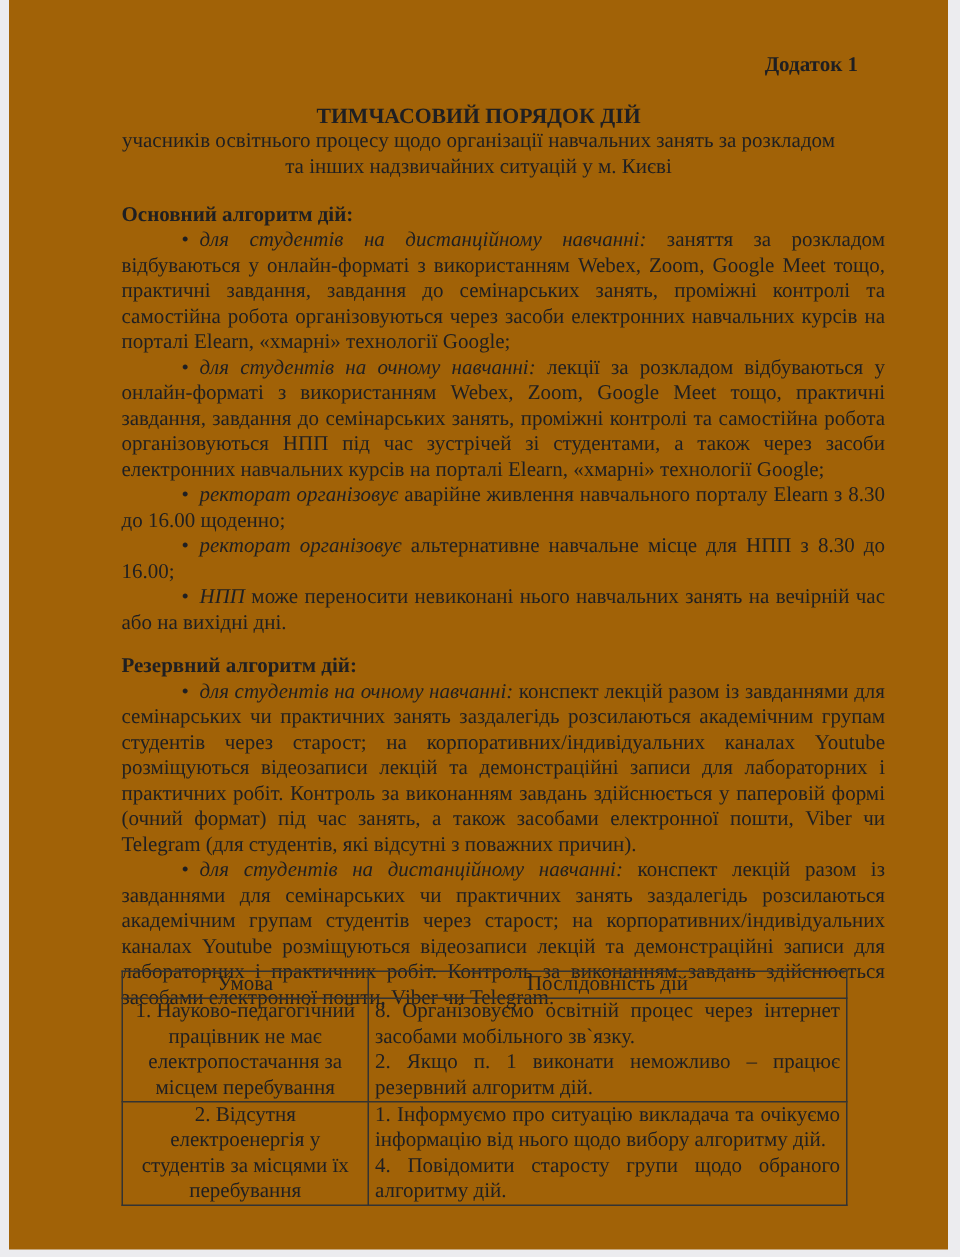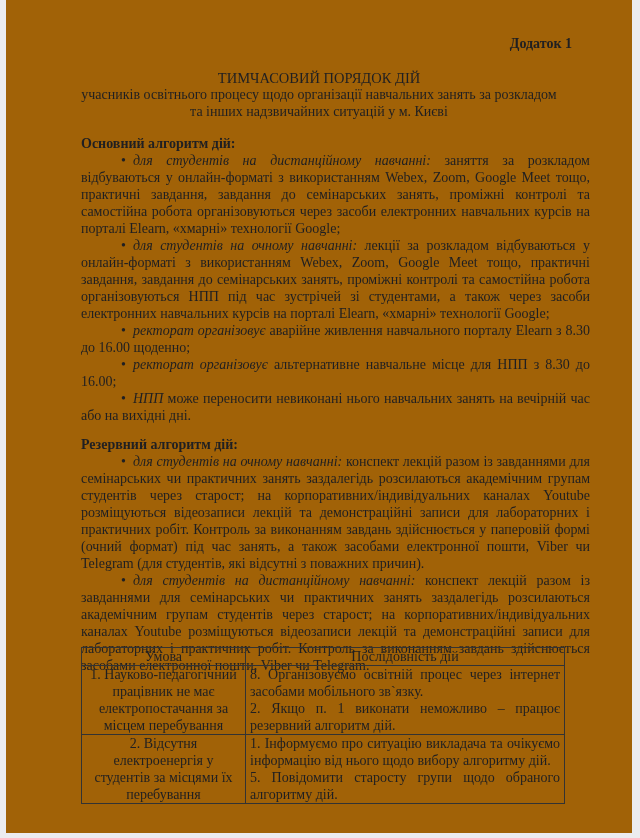--- a/index.html
+++ b/index.html
@@ -11,21 +11,21 @@
   }
   .page {
     position: absolute; left: 6px; top: 0; width: 626px; height: 833px;
     background: #a16207;
   }
   .appendix {
     position: absolute; right: 60px; top: 36px;
     font-weight: bold; font-size: 14px;
   }
   .title-block { position: absolute; left: 0; width: 626px; top: 64px; text-align: center; }
-  .title { font-weight: normal; font-size: 14.5px; line-height: 17px; margin-top: 6px; }
+  .title { font-weight: bold; font-size: 14.5px; line-height: 17px; margin-top: 6px; }
   .subtitle { font-size: 14px; line-height: 16.5px; text-align: center; }
   .content {
     position: absolute; left: 75px; width: 509px; top: 135px;
     font-size: 14px; line-height: 17px; font-family: Liberation Serif, serif;
   }
   .section-heading { font-weight: bold; margin: 0; }
   .para { text-align: justify; text-indent: 40px; margin: 0; }
   .para .lead { font-style: italic; }
   .bullet { display: inline-block; width: 12px; text-indent: 0; }
   .gap { height: 12px; }
@@ -80,18 +80,18 @@
       <td class="cond">1. Науково-педагогічний працівник не має електропостачання за місцем перебування</td>
       <td class="steps">
         <span class="step">8. Організовуємо освітній процес через інтернет засобами мобільного зв`язку.</span>
         <span class="step">2. Якщо п. 1 виконати неможливо – працює резервний алгоритм дій.</span>
       </td>
     </tr>
     <tr>
       <td class="cond">2. Відсутня електроенергія у студентів за місцями їх перебування</td>
       <td class="steps">
         <span class="step">1. Інформуємо про ситуацію викладача та очікуємо інформацію від нього щодо вибору алгоритму дій.</span>
-        <span class="step">5. Повідомити старосту групи щодо обраного алгоритму дій.</span>
+        <span class="step">4. Повідомити старосту групи щодо обраного алгоритму дій.</span>
       </td>
     </tr>
   </tbody>
     </table>
 </div>
 
 </body></html>

